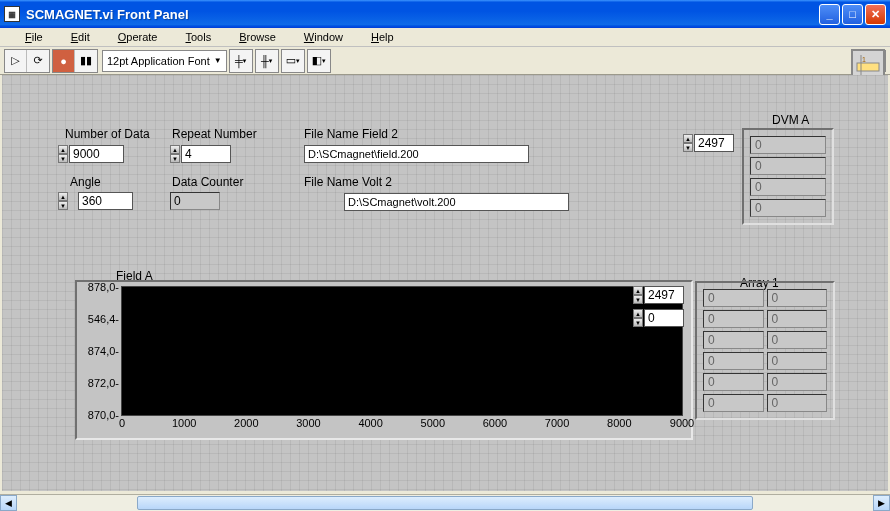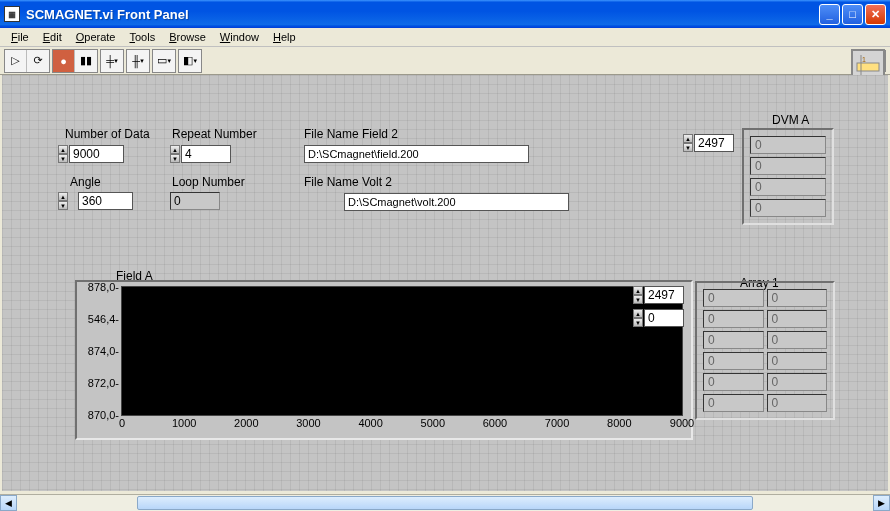--- a/index.html
+++ b/index.html
@@ -55,20 +55,21 @@
     background: #ece9d8;
     display: flex;
     align-items: center;
     padding: 0 4px;
     border-bottom: 1px solid #c0c0c0;
     font-size: 11px;
   }
   .menubar-item {
     padding: 1px 7px;
     cursor: pointer;
+    margin-left: 14px;
   }
   .menubar-item u { text-decoration: underline; }
   .toolbar {
     height: 28px;
     background: #ece9d8;
     display: flex;
     align-items: center;
     padding: 2px 4px;
     gap: 2px;
     border-bottom: 1px solid #9c9a8c;
@@ -294,20 +295,24 @@
 
 <div class="toolbar">
   <div class="tb-group">
     <div class="tb-btn">▷</div>
     <div class="tb-btn">⟳</div>
   </div>
   <div class="tb-group">
     <div class="tb-btn" style="background:#d06040;color:#fff">●</div>
     <div class="tb-btn">▮▮</div>
   </div>
+  <div class="font-select">
+    <span>12pt Application Font</span>
+    <span class="dd">▼</span>
+  </div>
   <div class="tb-group">
     <div class="tb-btn">╪<span style="font-size:7px">▾</span></div>
   </div>
   <div class="tb-group">
     <div class="tb-btn">╫<span style="font-size:7px">▾</span></div>
   </div>
   <div class="tb-group">
     <div class="tb-btn">▭<span style="font-size:7px">▾</span></div>
   </div>
   <div class="tb-group">
@@ -346,21 +351,21 @@
 
   <div class="label" style="left:68px; top:100px;">Angle</div>
   <div class="numctrl" style="left:56px; top:117px;gap:9px;">
     <div class="spin">
       <div class="spin-btn">▲</div>
       <div class="spin-btn">▼</div>
     </div>
     <input style="width: 55px;" value="360">
   </div>
 
-  <div class="label" style="left:170px; top:100px;">Loop Number</div>
+  <div class="label" style="left:170px; top:100px;">Data Counter</div>
   <div class="numctrl" style="left:168px; top:117px;">
     <div class="ro" style="width:50px">0</div>
   </div>
 
   <div class="label" style="left:302px; top:52px;">File Name Field  2</div>
   <input class="txtinput" style="left: 302px; top: 70px; width: 225px;" value="D:\SCmagnet\field.200">
 
   <div class="label" style="left:302px; top:100px;">File Name Volt 2</div>
   <input class="txtinput" style="left: 302px; top: 118px; width: 225px; margin-left: 40px;" value="D:\SCmagnet\volt.200">
 

